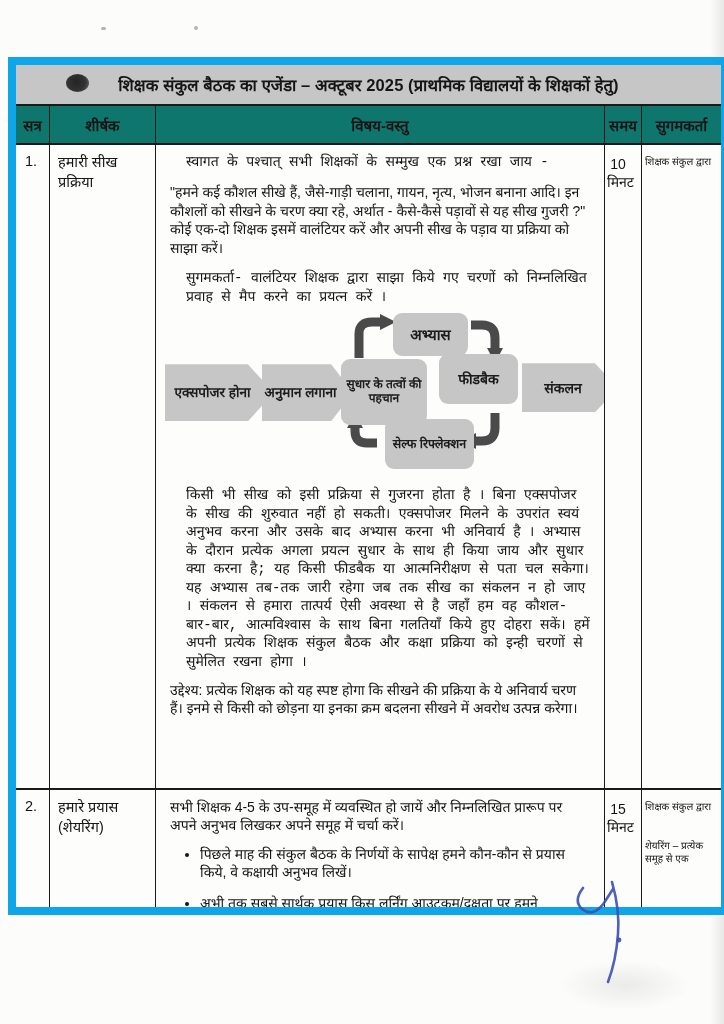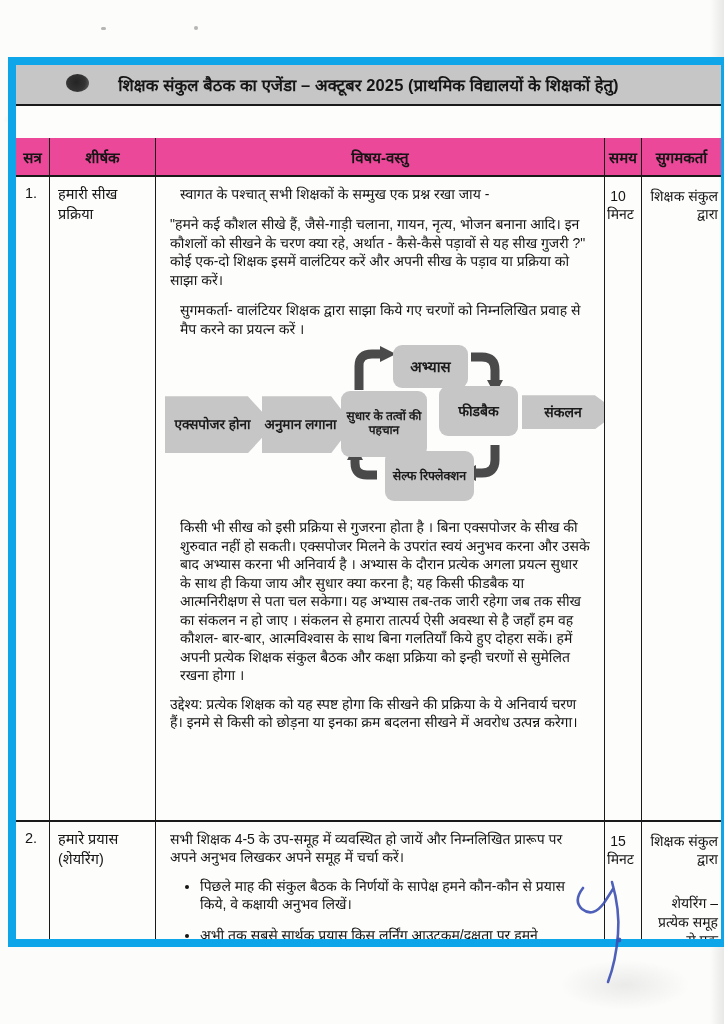--- a/index.html
+++ b/index.html
@@ -31,35 +31,35 @@
     border:8px solid #0ea5e9; background:#fdfdfc; box-sizing:content-box;
   }
   .title-bar {
     position:relative; height:39px; background:#c6c6c6; border-bottom:2px solid #1a1a1a;
     display:flex; align-items:center; justify-content:center;
     font-weight:bold; font-size:16.5px; letter-spacing:.1px;
   }
   .grid-row { display:grid; grid-template-columns:34px 106px 449px 37px 1fr; }
   .grid-row > div { border-right:1.5px solid #1a1a1a; box-sizing:border-box; overflow:hidden; }
   .grid-row > div:last-child { border-right:none; }
-  .header-row { background:#ec4899; border-bottom:2px solid #1a1a1a; height:37px;margin-top:32px; }
+  .header-row { background:#0f766e; border-bottom:2px solid #1a1a1a; height:37px; }
   .header-row > div {
     display:flex; align-items:center; justify-content:center;
     font-weight:bold; font-size:15px;
   }
   .body-row { border-bottom:2px solid #1a1a1a; }
   .body-row:last-child { border-bottom:none; }
   .row-1 { height:643px; }
   .row-2 { height:117px; }
   .cell-num { padding:8px 0 0 9px; font-size:14.5px; }
   .cell-topic { padding:8px 8px 0 8px; font-size:14.5px; line-height:1.35; }
   .cell-content { padding:8px 14px 0 14px; font-size:14px; line-height:1.32; }
   .cell-time { padding:10px 12px 0 2px; text-align:center; font-size:14px; line-height:1.3; }
-  .cell-facil { padding:10px 3px 0 3px; text-align:right; font-size:14px; line-height:1.3; }
-  .para { margin:0 0 12px 10px; }
+  .cell-facil { padding:10px 3px 0 3px; text-align:left; font-size:10px; line-height:1.3; }
+  .para { margin:0 0 12px 16px;font-family:Liberation Mono, monospace; }
   .para-tight { margin:0; }
   .quote-block { margin:0 0 12px 0; }
   .facil-extra { margin-top:26px; }
   .bullet-list { margin:10px 0 8px 14px; padding:0 0 0 16px; }
   .bullet-list li { margin-bottom:12px; }
 
   
   .diagram { position:relative; width:442px; height:160px; margin:4px 0 14px -8px; }
   .diagram svg.arrows { position:absolute; left:0; top:0; z-index:1; }
   .dnode {
@@ -67,21 +67,21 @@
     display:flex; align-items:center; justify-content:center; text-align:center;
     font-weight:bold; line-height:1.15;
   }
   .chev { clip-path:polygon(0% 0%, 76% 0%, 100% 50%, 76% 100%, 0% 100%); padding-right:14px; }
   .rounded { border-radius:9px; }
   .n-exposure   { left:3px;   top:52px;  width:95px; height:57px; font-size:13.5px; }
   .n-estimate   { left:100px; top:52px;  width:77px; height:57px; font-size:13.5px; }
   .n-identify   { left:179px; top:47px;  width:78px; height:66px; font-size:12px; padding:0 4px; }
   .n-practice   { left:231px; top:1px;   width:75px; height:43px; font-size:15px; }
   .n-feedback   { left:277px; top:42px;  width:79px; height:50px; font-size:14px; }
-  .n-compile    { left:360px; top:51px;  width:82px; height:34px; font-size:14px; }
+  .n-compile    { left:360px; top:51px;  width:82px; height:49px; font-size:14px; }
   .n-reflection { left:223px; top:107px; width:81px; height:50px; font-size:12.5px; padding:0 4px; }
 </style>
 </head>
 <body>
 
 <div class="page">
 
   <div class="speck" style="left:101px; top:27px; width:5px; height:3px;"></div>
   <div class="speck" style="left:194px; top:26px; width:4px; height:4px;"></div>
   <div class="smudge" style="left:2px; top:108px; width:70px; height:16px; transform:rotate(-7deg);"></div>

